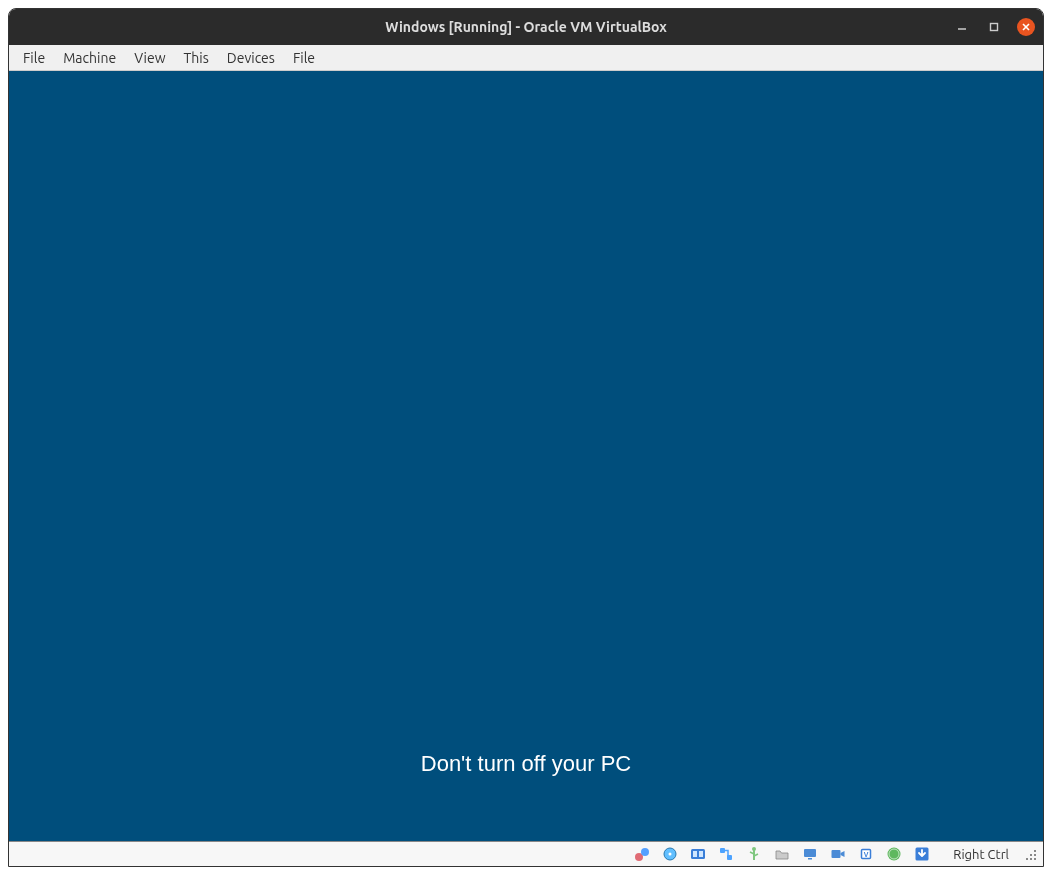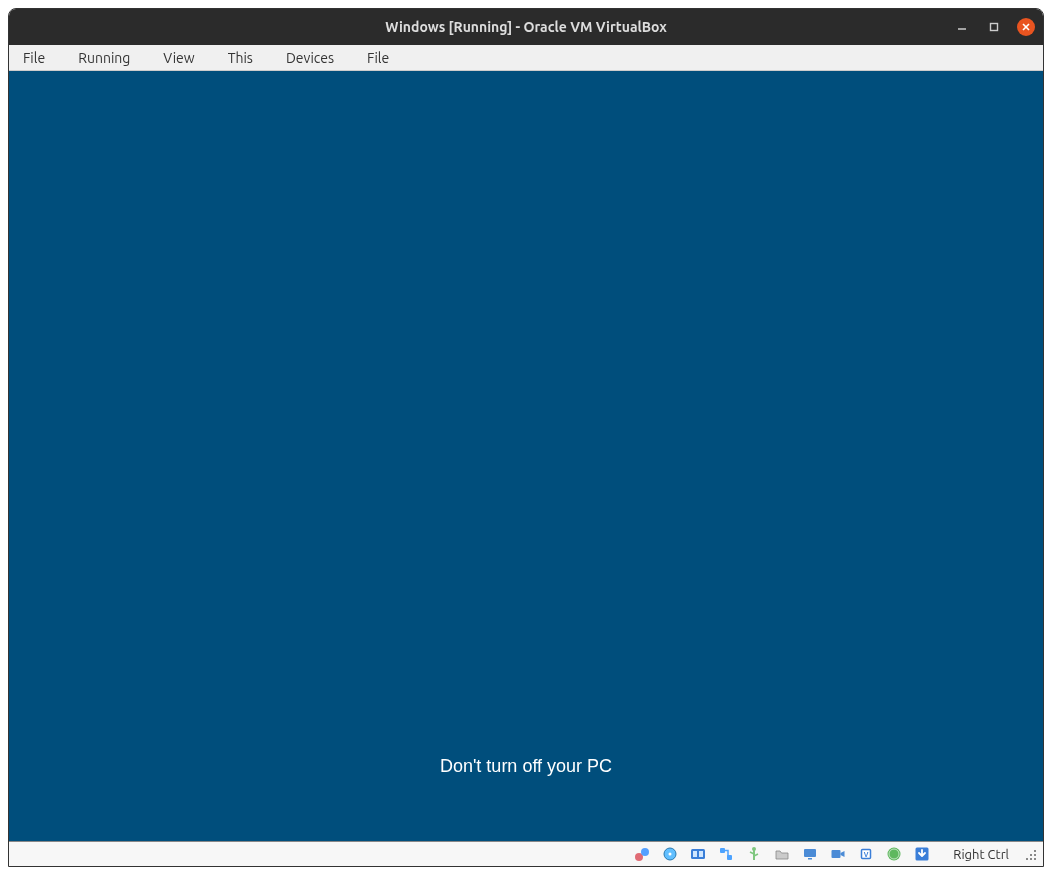--- a/index.html
+++ b/index.html
@@ -54,21 +54,21 @@
       color: #fff;
     }
     .ctrl svg { display: block; }
     .menubar {
       height: 26px;
       background: #f0f0f0;
       border-bottom: 1px solid #ccc;
       display: flex;
       align-items: center;
       padding: 0 6px;
-      gap: 17px;
+      gap: 2px;
       font-size: 14px;
       color: #333;
     }
     .menu-item {
       padding: 2px 8px;
       cursor: pointer;
     }
     .vm-screen {
       flex: 1;
       background: #004e7c;
@@ -82,21 +82,21 @@
       border-bottom: 1px solid #888;
     }
     .main-message {
       font-size: 46px;
       font-weight: 300;
       letter-spacing: 0.3px;
     }
     .sub-message {
       position: absolute;
       bottom: 64px;
-      font-size: 18px;
+      font-size: 22px;
       font-weight: 300;
       text-align: right;
     }
     .statusbar {
       height: 24px;
       background: #f7f7f7;
       display: flex;
       align-items: center;
       justify-content: flex-end;
       padding: 0 6px;
@@ -160,21 +160,21 @@
         <svg width="10" height="10" viewBox="0 0 10 10">
             <line x1="2" y1="2" x2="8" y2="8" stroke="#fff" stroke-width="1.6"></line>
             <line x1="8" y1="2" x2="2" y2="8" stroke="#fff" stroke-width="1.6"></line>
           </svg>
       </div>
     </div>
   </div>
 
   <div class="menubar">
     <span class="menu-item">File</span>
-    <span class="menu-item">Running</span>
+    <span class="menu-item">Machine</span>
     <span class="menu-item">View</span>
     <span class="menu-item">This</span>
     <span class="menu-item">Devices</span>
     <span class="menu-item">File</span>
   </div>
 
   <div class="vm-screen">
     <div class="sub-message">Don't turn off your PC</div>
   </div>
 

